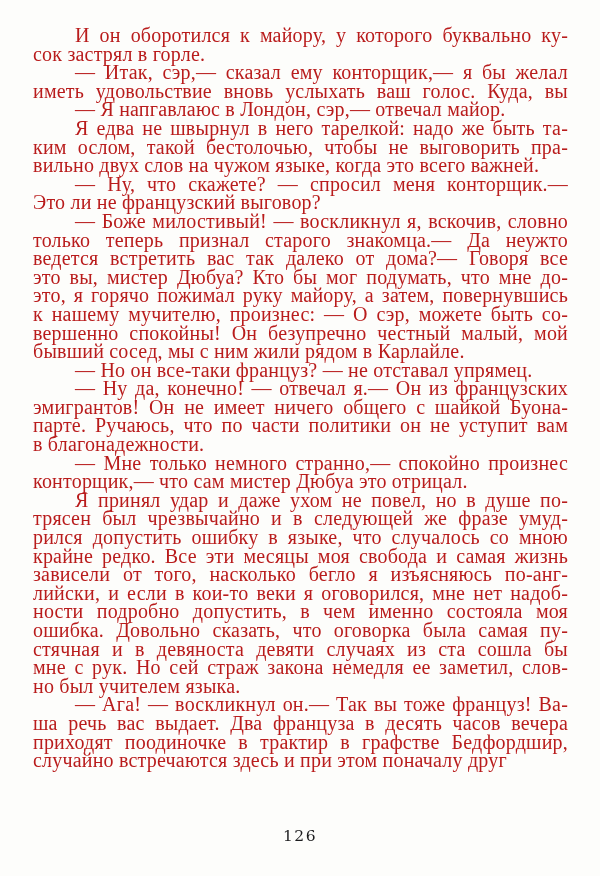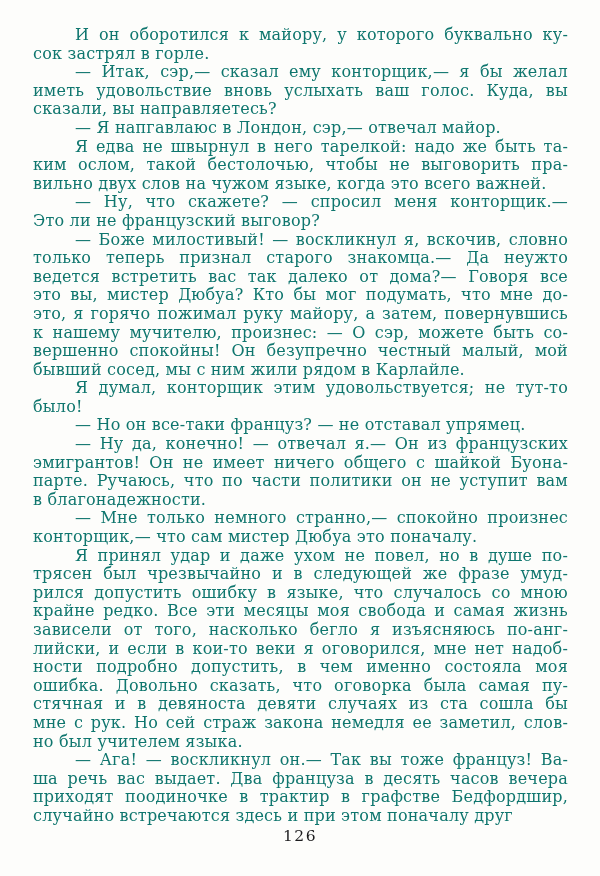--- a/index.html
+++ b/index.html
@@ -13,24 +13,25 @@
     height: 876px;
     background: #fdfdfb;
     overflow: hidden;
     font-family: "DejaVu Serif", "Liberation Serif", serif;
   }
   .text-block {
     position: absolute;
     left: 33px;
     top: 26px;
     width: 535px;
-    color: #0f766e;
-    font-size: 16px;
+    color: #b91c1c;
+    font-size: 20px;
     line-height: 18.6px;
     letter-spacing: 0.2px;
+    font-family: Liberation Serif, serif;
   }
   .paragraph { margin: 0; padding: 0; }
   .line {
     height: 18.6px;
     text-align: justify;
     text-align-last: justify;
     white-space: normal;
   }
   .line.last {
     text-align: right;
@@ -55,21 +56,20 @@
 
 <div class="page">
   <div class="text-block">
       <div class="paragraph">
         <div class="line first">И он оборотился к майору, у которого буквально ку-</div>
         <div class="line last">сок застрял в горле.</div>
       </div>
       <div class="paragraph">
         <div class="line first">— Итак, сэр,— сказал ему конторщик,— я бы желал</div>
         <div class="line">иметь удовольствие вновь услыхать ваш голос. Куда, вы</div>
-        <div class="line last">сказали, вы направляетесь?</div>
       </div>
       <div class="paragraph">
         <div class="line first last">— Я напгавлаюс в Лондон, сэр,— отвечал майор.</div>
       </div>
       <div class="paragraph">
         <div class="line first">Я едва не швырнул в него тарелкой: надо же быть та-</div>
         <div class="line">ким ослом, такой бестолочью, чтобы не выговорить пра-</div>
         <div class="line last">вильно двух слов на чужом языке, когда это всего важней.</div>
       </div>
       <div class="paragraph">
@@ -80,35 +80,31 @@
         <div class="line first">— Боже милостивый! — воскликнул я, вскочив, словно</div>
         <div class="line">только теперь признал старого знакомца.— Да неужто</div>
         <div class="line">ведется встретить вас так далеко от дома?— Говоря все</div>
         <div class="line">это вы, мистер Дюбуа? Кто бы мог подумать, что мне до-</div>
         <div class="line">это, я горячо пожимал руку майору, а затем, повернувшись</div>
         <div class="line">к нашему мучителю, произнес: — О сэр, можете быть со-</div>
         <div class="line">вершенно спокойны! Он безупречно честный малый, мой</div>
         <div class="line last">бывший сосед, мы с ним жили рядом в Карлайле.</div>
       </div>
       <div class="paragraph">
-        <div class="line first">Я думал, конторщик этим удовольствуется; не тут-то</div>
-        <div class="line last">было!</div>
-      </div>
-      <div class="paragraph">
         <div class="line first last">— Но он все-таки француз? — не отставал упрямец.</div>
       </div>
       <div class="paragraph">
         <div class="line first">— Ну да, конечно! — отвечал я.— Он из французских</div>
         <div class="line">эмигрантов! Он не имеет ничего общего с шайкой Буона-</div>
         <div class="line">парте. Ручаюсь, что по части политики он не уступит вам</div>
         <div class="line last">в благонадежности.</div>
       </div>
       <div class="paragraph">
         <div class="line first">— Мне только немного странно,— спокойно произнес</div>
-        <div class="line last">конторщик,— что сам мистер Дюбуа это поначалу.</div>
+        <div class="line last">конторщик,— что сам мистер Дюбуа это отрицал.</div>
       </div>
       <div class="paragraph">
         <div class="line first">Я принял удар и даже ухом не повел, но в душе по-</div>
         <div class="line">трясен был чрезвычайно и в следующей же фразе умуд-</div>
         <div class="line">рился допустить ошибку в языке, что случалось со мною</div>
         <div class="line">крайне редко. Все эти месяцы моя свобода и самая жизнь</div>
         <div class="line">зависели от того, насколько бегло я изъясняюсь по-анг-</div>
         <div class="line">лийски, и если в кои-то веки я оговорился, мне нет надоб-</div>
         <div class="line">ности подробно допустить, в чем именно состояла моя</div>
         <div class="line">ошибка. Довольно сказать, что оговорка была самая пу-</div>

